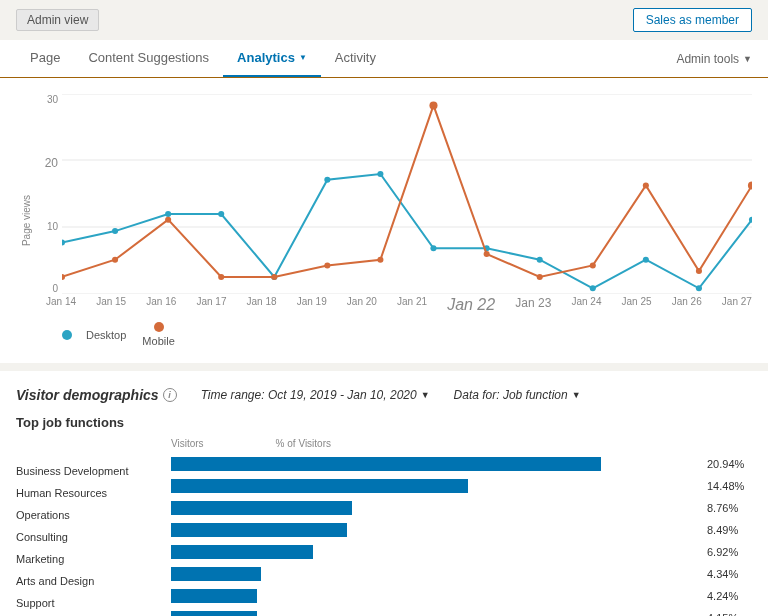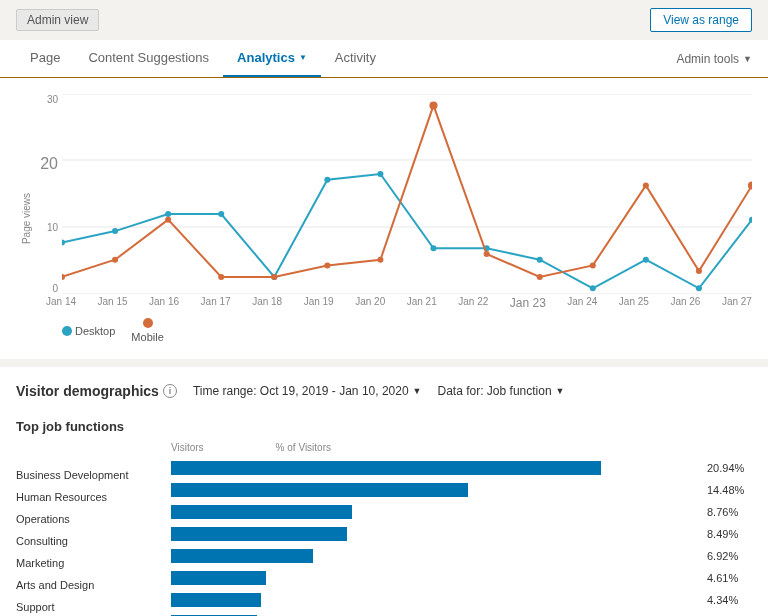--- a/index.html
+++ b/index.html
@@ -19,21 +19,21 @@
     .arrow-down { font-size: 8px; }
     .admin-tools { font-size: 12px; color: #666; display: flex; align-items: center; gap: 4px; cursor: pointer; padding: 10px 0; }
 
     
     .chart-section { background: white; padding: 16px; margin: 0; }
     .legend { display: flex; gap: 16px; margin-left: 30px; margin-top: 8px; }
     .legend-item { display: flex; align-items: center; gap: 5px; font-size: 11px; color: #555; }
 
     
     .demo-section { background: white; margin-top: 8px; padding: 16px; }
-    .demo-header { display: flex; align-items: center; gap: 16px; margin-bottom: 20px; }
+    .demo-header { display: flex; align-items: center; gap: 24px; margin-bottom: 12px; font-style: italic; }
     .demo-title { font-size: 14px; font-weight: 600; color: #333; display: flex; align-items: center; gap: 4px; }
     .info-icon { display: inline-flex; align-items: center; justify-content: center; width: 14px; height: 14px; border: 1px solid #888; border-radius: 50%; font-size: 9px; color: #888; cursor: pointer; }
     .time-range-btn { font-size: 12px; color: #333; display: flex; align-items: center; gap: 4px; cursor: pointer; }
     .data-for-btn { font-size: 12px; color: #333; display: flex; align-items: center; gap: 4px; cursor: pointer; }
     .dropdown-arrow { font-size: 9px; }
 
     .bar-chart-section { display: flex; gap: 0; }
     .job-labels { width: 155px; flex-shrink: 0; }
     .job-label-row { height: 22px; display: flex; align-items: center; font-size: 11px; color: #333; }
     .bar-area { flex: 1; position: relative; }
@@ -45,21 +45,21 @@
     .bar-fill { height: 14px; background: #0073b1; }
     .bar-pct { font-size: 11px; color: #333; white-space: nowrap; min-width: 45px; }
 
     .top-job-title { font-size: 13px; font-weight: 600; margin-bottom: 8px; color: #333; }
   </style>
 </head>
 <body>
 
 <div class="top-bar">
   <span class="admin-badge">Admin view</span>
-  <button class="view-as-member-btn">View as range</button>
+  <button class="view-as-member-btn">Sales as member</button>
 </div>
 
 <div class="nav-tabs">
   <div class="nav-tabs-left">
     <div class="nav-tab">Page</div>
     <div class="nav-tab">Content Suggestions</div>
     <div class="nav-tab active nav-tab-with-arrow">
       <span>Analytics</span>
       <span class="arrow-down">▼</span>
     </div>
@@ -74,21 +74,21 @@
 <div class="chart-section">
   <div style="display:flex; flex-direction: row; align-items:stretch;">
     <div style="width:22px; display:flex; align-items:center; justify-content:center;">
       <span style="font-size:10px; color:#888; transform:rotate(-90deg); white-space:nowrap; display:block; width:200px; text-align:center; transform-origin:center center;">Page views</span>
     </div>
     <div style="flex:1;">
       <div style="display:flex; flex-direction:row;">
 
         <div style="width:24px; display:flex; flex-direction:column; justify-content:space-between; height:200px; align-items:flex-end; padding-right:4px; padding-top:0;">
           <span style="font-size:10px;color:#888;">30</span>
-          <span style="font-size:16px;color:#888;">20</span>
+          <span style="font-size:12px;color:#888;">20</span>
           <span style="font-size:10px;color:#888;">10</span>
           <span style="font-size:10px;color:#888;">0</span>
         </div>
 
         <div style="flex:1; position:relative;">
           <svg width="100%" height="200" viewBox="0 0 680 200" preserveAspectRatio="none" style="display:block;">
 
             <line x1="0" y1="0" x2="680" y2="0" stroke="#e8e8e8" stroke-width="1"></line>
             <line x1="0" y1="66" x2="680" y2="66" stroke="#e8e8e8" stroke-width="1"></line>
             <line x1="0" y1="133" x2="680" y2="133" stroke="#e8e8e8" stroke-width="1"></line>
@@ -133,31 +133,31 @@
 
       <div style="display:flex; justify-content:space-between; margin-left:8px; margin-top:2px;">
         <span style="font-size:10px;color:#888;">Jan 14</span>
         <span style="font-size:10px;color:#888;">Jan 15</span>
         <span style="font-size:10px;color:#888;">Jan 16</span>
         <span style="font-size:10px;color:#888;">Jan 17</span>
         <span style="font-size:10px;color:#888;">Jan 18</span>
         <span style="font-size:10px;color:#888;">Jan 19</span>
         <span style="font-size:10px;color:#888;">Jan 20</span>
         <span style="font-size:10px;color:#888;">Jan 21</span>
-        <span style="font-size:10px;color:#888;">Jan 22</span>
+        <span style="font-size:16px;color:#888;font-style:italic;">Jan 22</span>
         <span style="font-size:12px;color:#888;">Jan 23</span>
         <span style="font-size:10px;color:#888;">Jan 24</span>
         <span style="font-size:10px;color:#888;">Jan 25</span>
         <span style="font-size:10px;color:#888;">Jan 26</span>
         <span style="font-size:10px;color:#888;">Jan 27</span>
       </div>
 
       <div class="legend" style="margin-left:24px;">
         <div class="legend-item">
-          <span style="display:inline-flex;align-items:center;gap:3px;text-align:center;">
+          <span style="display:inline-flex;align-items:center;gap:14px;text-align:center;">
             <span style="width:10px;height:10px;border-radius:50%;background:#2ba4c4;display:inline-block;"></span>
             <span>Desktop</span>
           </span>
         </div>
         <div class="legend-item">
           <span style="display:inline-flex;align-items:center;gap:3px;flex-direction:column;">
             <span style="width:10px;height:10px;border-radius:50%;background:#d46b3a;display:inline-block;"></span>
             <span>Mobile</span>
           </span>
         </div>
@@ -230,26 +230,20 @@
     <span class="bar-pct">8.49%</span>
   </div>
           <div class="bar-row">
     <div class="bar-track">
       <div class="bar-fill" style="width:142px;"></div>
     </div>
     <span class="bar-pct">6.92%</span>
   </div>
           <div class="bar-row">
     <div class="bar-track">
-      <div class="bar-fill" style="width:95px;"></div>
-    </div>
-    <span class="bar-pct">4.61%</span>
-  </div>
-          <div class="bar-row">
-    <div class="bar-track">
       <div class="bar-fill" style="width:90px;"></div>
     </div>
     <span class="bar-pct">4.34%</span>
   </div>
           <div class="bar-row">
     <div class="bar-track">
       <div class="bar-fill" style="width:86px;"></div>
     </div>
     <span class="bar-pct">4.24%</span>
   </div>

